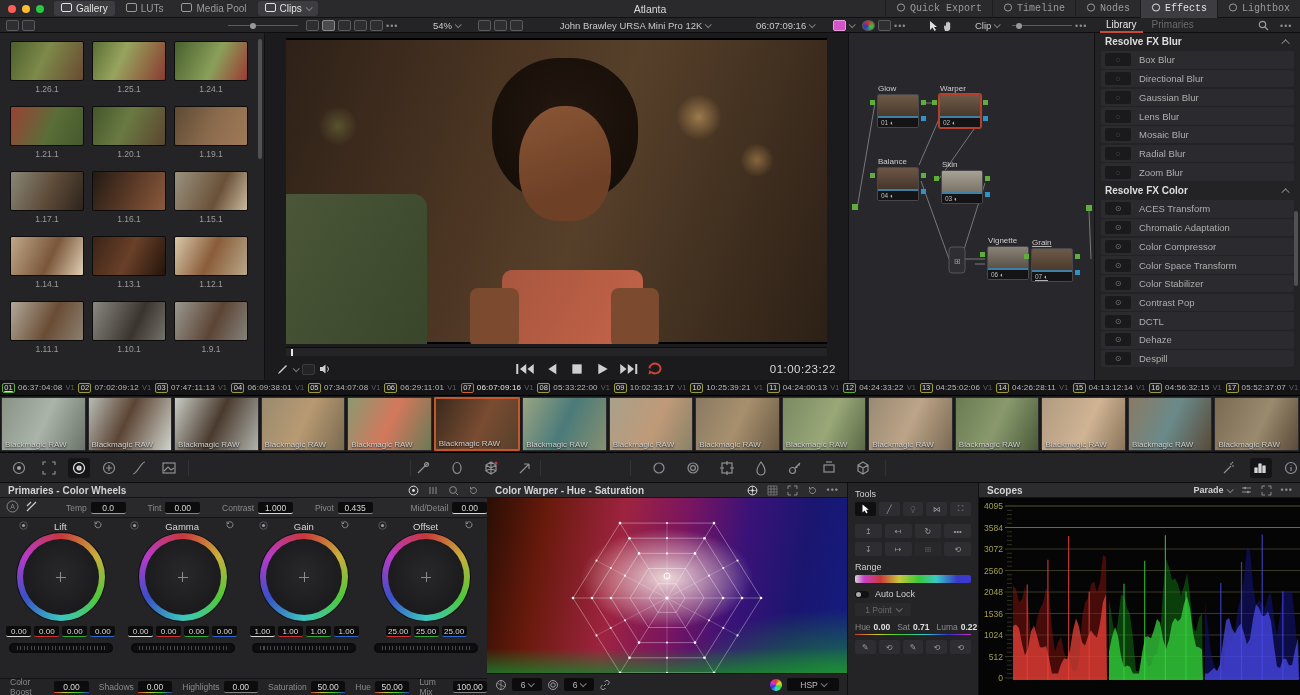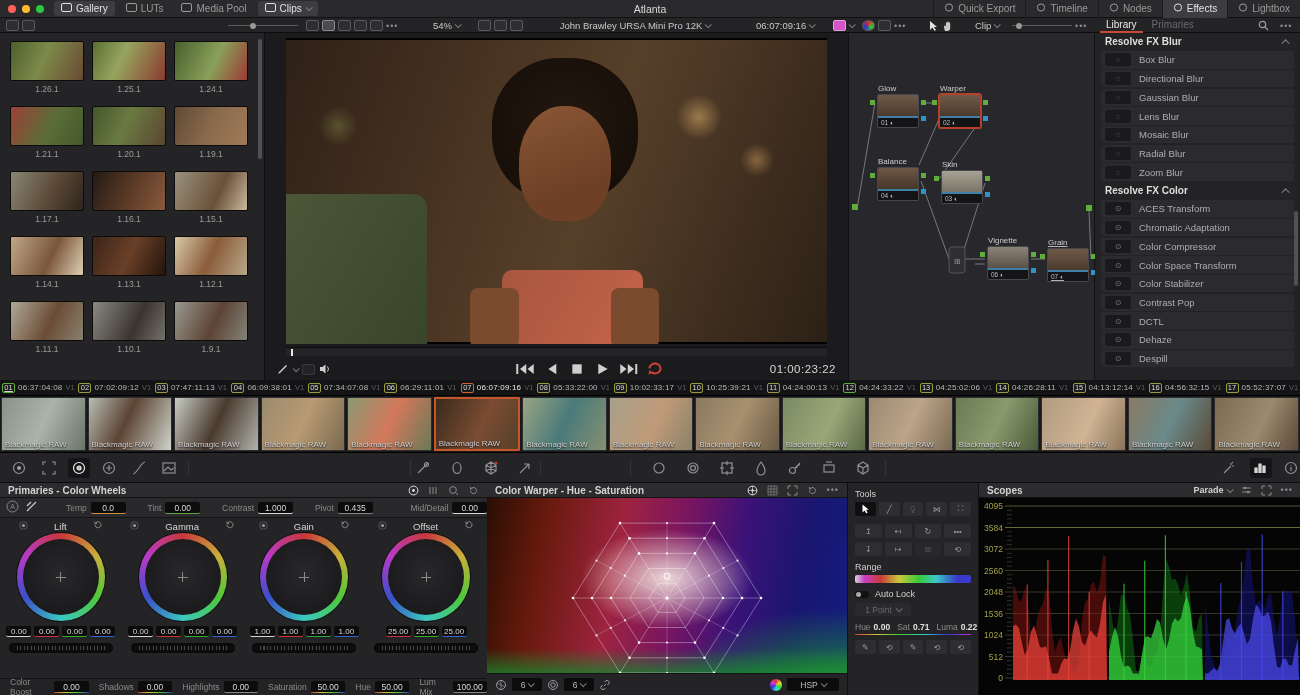--- a/index.html
+++ b/index.html
@@ -5,21 +5,21 @@
 *{box-sizing:border-box;margin:0;padding:0;}
 body{background:#0e0e10;font-family:"Liberation Sans","DejaVu Sans",sans-serif;}
 #app{position:relative;width:1300px;height:695px;background:#212124;overflow:hidden;color:#b4b4b4;font-size:10px;}
 
 #menubar{position:absolute;left:0;top:0;width:1300px;height:18px;background:#2a2a2d;border-bottom:1px solid #111;display:flex;align-items:center;}
 .tl{width:8px;height:8px;border-radius:50%;margin-right:6px;}
 .menu-btn{display:flex;align-items:center;gap:4px;color:#9a9a9a;font-size:10px;padding:2px 7px;border-radius:3px;margin-right:4px;}
 .menu-btn.active{background:#3d3d41;color:#e2e2e2;}
 .menu-title{position:absolute;left:0;right:0;text-align:center;color:#d8d8d8;font-size:10.5px;pointer-events:none;}
 .menu-right{margin-left:auto;display:flex;align-items:center;}
-.menu-right .menu-btn{margin-right:0;border-left:1px solid #1c1c1e;border-radius:0;padding:2px 10px;height:18px;}
+.menu-right .menu-btn{margin-right:0;border-left:1px solid #1c1c1e;border-radius:0;padding:2px 10px;height:18px;font-family:Liberation Mono, monospace;}
 #subbar{position:absolute;left:0;top:18px;width:1300px;height:15px;background:#242427;border-bottom:1px solid #0d0d0e;}
 .sub-item{position:absolute;top:0;height:15px;display:flex;align-items:center;color:#8f8f8f;font-size:9.5px;gap:3px;}
 .chev{display:inline-block;width:5px;height:5px;border-right:1px solid #7a7a7a;border-bottom:1px solid #7a7a7a;transform:rotate(45deg) translateY(-1px);}
 .mini-ico{width:13px;height:11px;border:1px solid #5a5a5e;border-radius:2px;background:#2e2e31;}
 .mini-ico.on{background:#4a4a4f;border-color:#8a8a8a;}
 .tab{color:#9a9a9a;font-size:10px;padding:0 6px;height:15px;line-height:14px;}
 .tab.active{color:#e8e8e8;border-bottom:2px solid #c9493b;}
 .slider-line{height:1px;background:#5a5a5e;position:relative;}
 .slider-dot{position:absolute;top:-2.5px;width:6px;height:6px;border-radius:50%;background:#9a9a9a;}
 
@@ -469,21 +469,21 @@
           <div class="node-label">Vignette</div>
           <div class="node-box">
             <div class="node-thumb" style="background: linear-gradient(rgb(138, 130, 118), rgb(90, 82, 72));"></div>
             <div class="node-bluebar"></div>
             <div class="node-bar">06  ◐</div>
           </div>
           <div class="port" style="left: -7px; top: 16px;"></div>
           <div class="port" style="right: -7px; top: 16px;"></div>
           <div class="portb" style="right: -7px; top: 32px;"></div>
         </div>
-        <div class="node" style="left: 198px; top: 205px; text-decoration: underline;">
+        <div class="node" style="left: 182px; top: 205px; text-decoration: underline;">
           <div class="node-label">Grain</div>
           <div class="node-box">
             <div class="node-thumb" style="background: linear-gradient(rgb(110, 90, 72), rgb(74, 58, 44));"></div>
             <div class="node-bluebar"></div>
             <div class="node-bar">07  ◐</div>
           </div>
           <div class="port" style="left: -7px; top: 16px;"></div>
           <div class="port" style="right: -7px; top: 16px;"></div>
           <div class="portb" style="right: -7px; top: 32px;"></div>
         </div>

